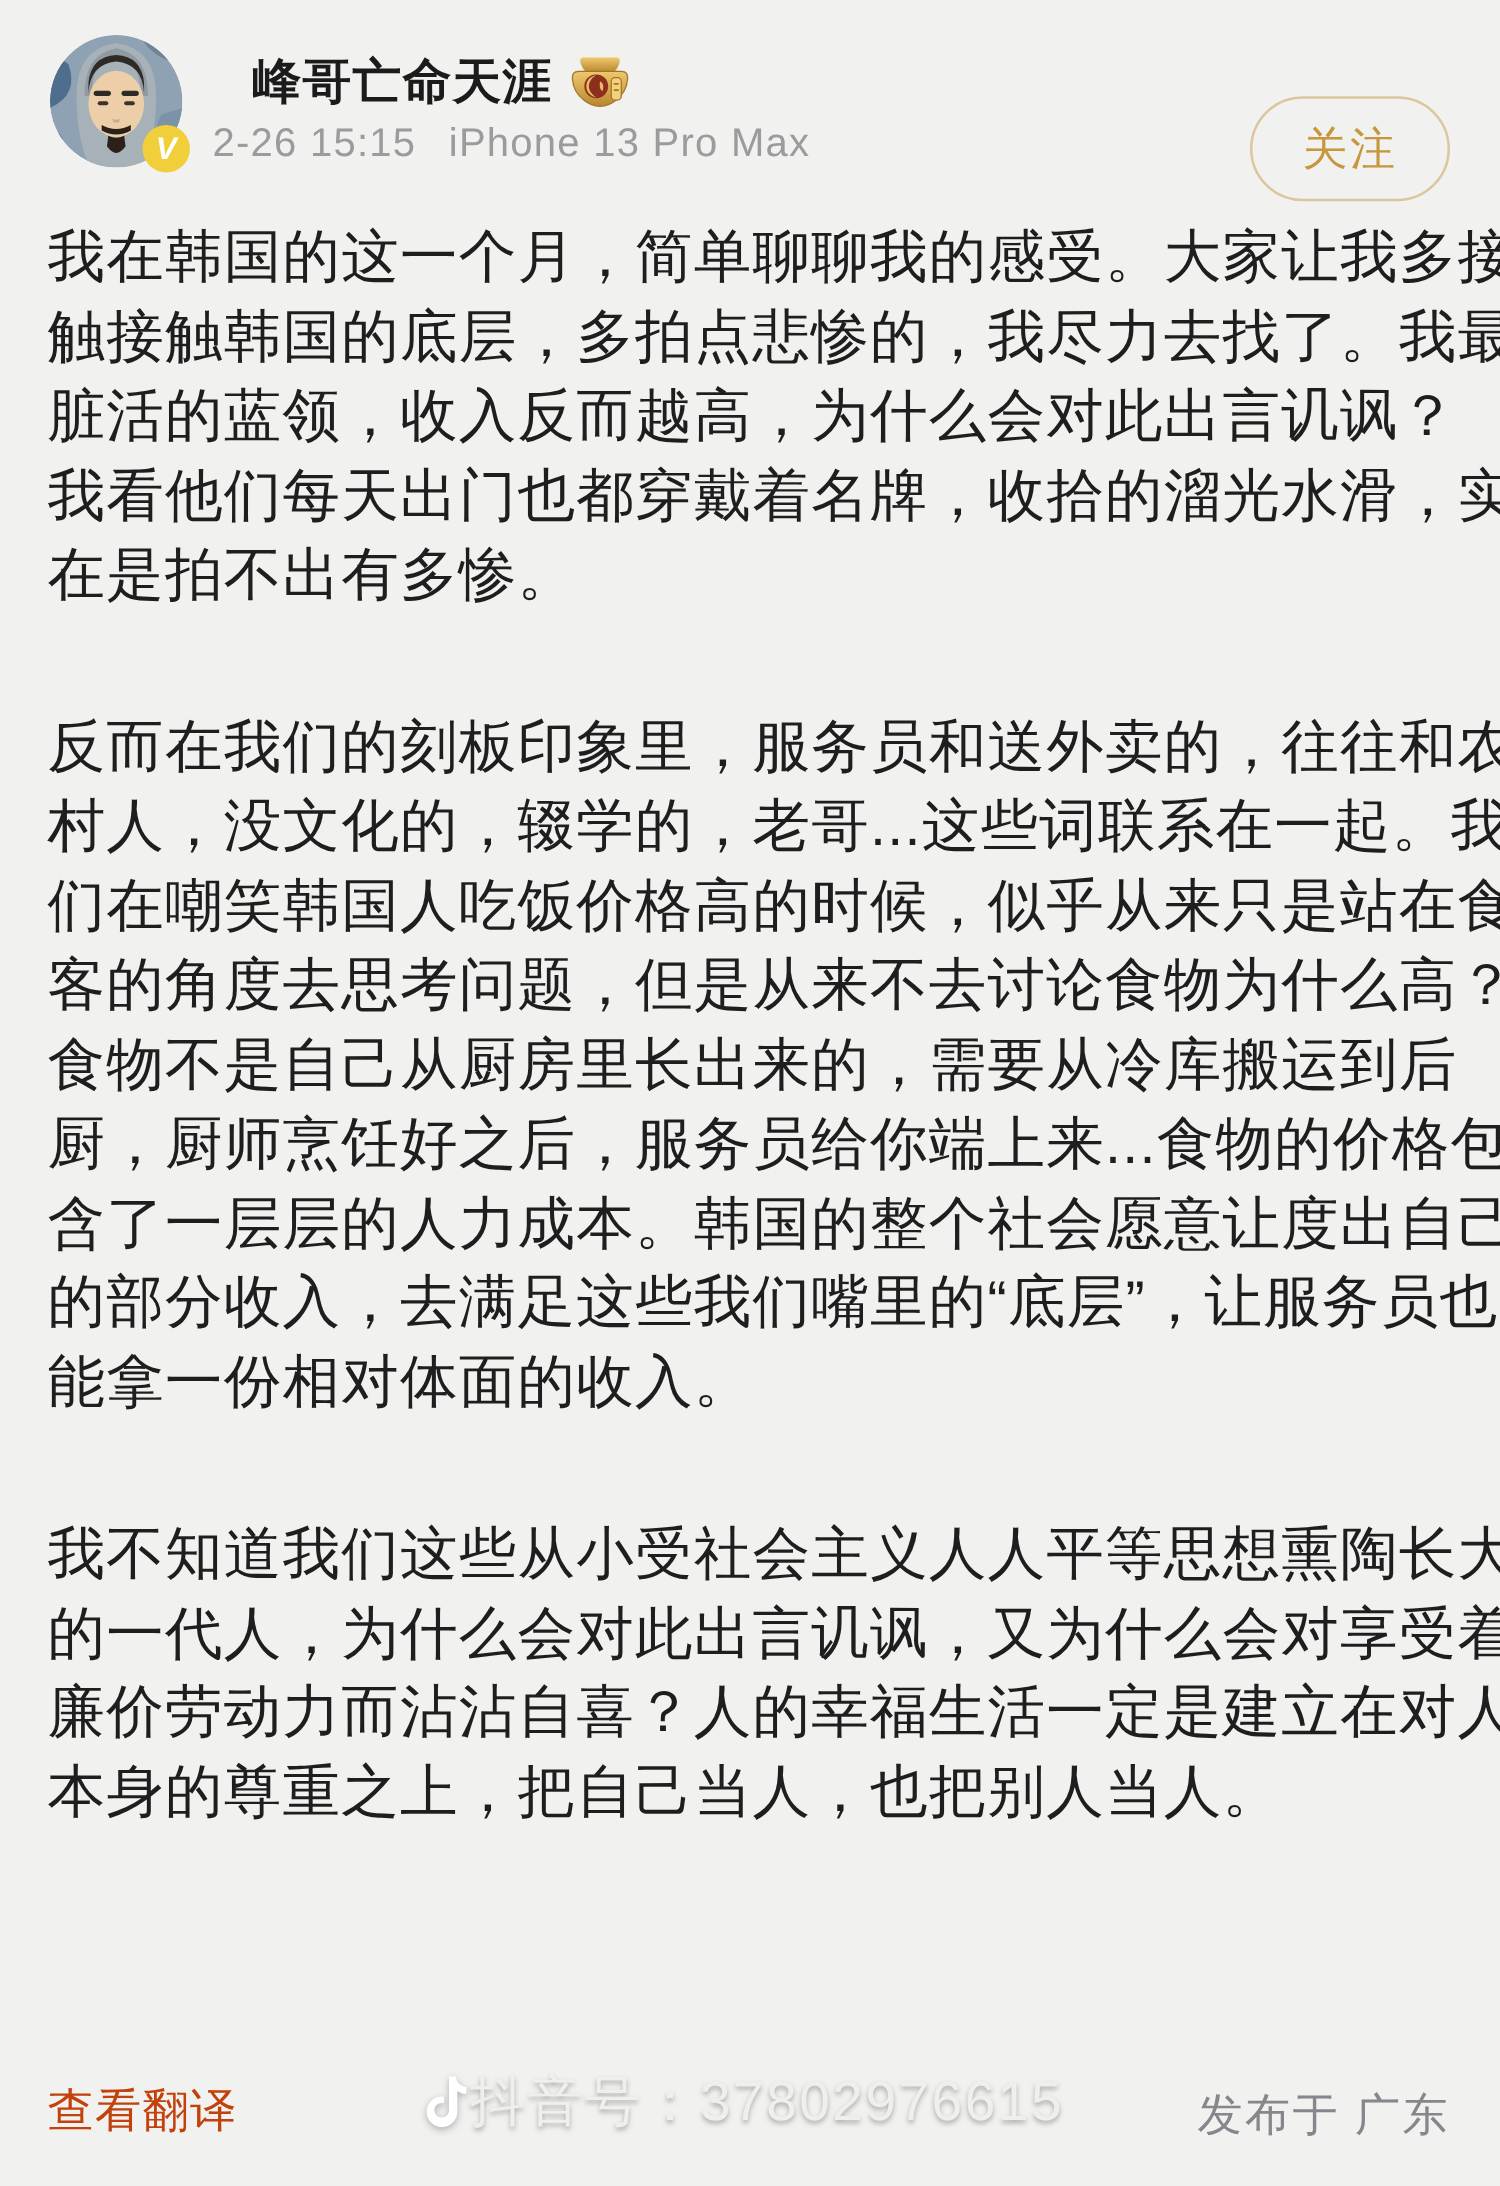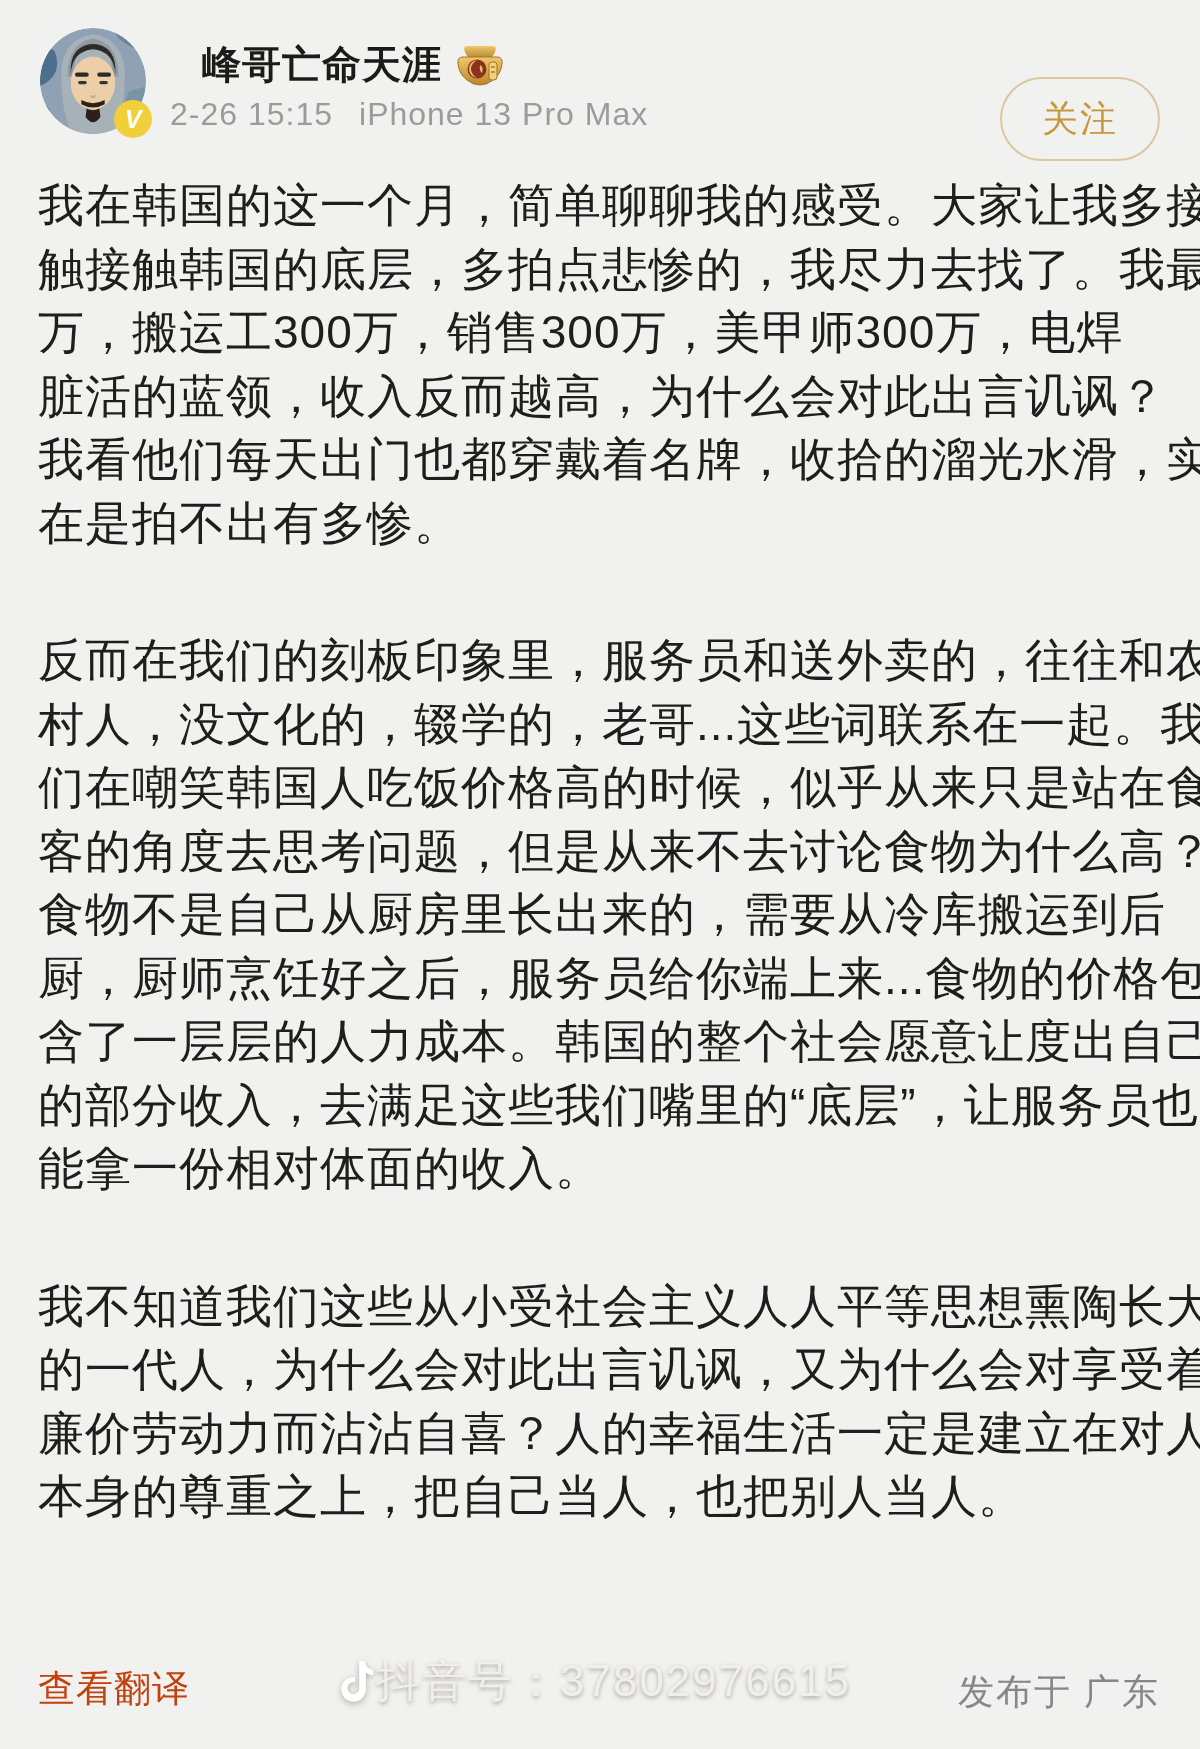--- a/index.html
+++ b/index.html
@@ -118,21 +118,20 @@
   <div class="meta-line">
     <span>2-26 15:15</span><span class="device">iPhone 13 Pro Max</span>
   </div>
 
   <button class="follow-btn">关注</button>
 
   <div class="content">
     <div class="para">
       <div class="line">我在韩国的这一个月，简单聊聊我的感受。大家让我多接</div>
       <div class="line">触接触韩国的底层，多拍点悲惨的，我尽力去找了。我最</div>
-      <div class="line">万，搬运工300万，销售300万，美甲师300万，电焊</div>
       <div class="line">脏活的蓝领，收入反而越高，为什么会对此出言讥讽？</div>
       <div class="line">我看他们每天出门也都穿戴着名牌，收拾的溜光水滑，实</div>
       <div class="line">在是拍不出有多惨。</div>
     </div>
     <div class="para">
       <div class="line">反而在我们的刻板印象里，服务员和送外卖的，往往和农</div>
       <div class="line">村人，没文化的，辍学的，老哥...这些词联系在一起。我</div>
       <div class="line">们在嘲笑韩国人吃饭价格高的时候，似乎从来只是站在食</div>
       <div class="line">客的角度去思考问题，但是从来不去讨论食物为什么高？</div>
       <div class="line">食物不是自己从厨房里长出来的，需要从冷库搬运到后</div>

